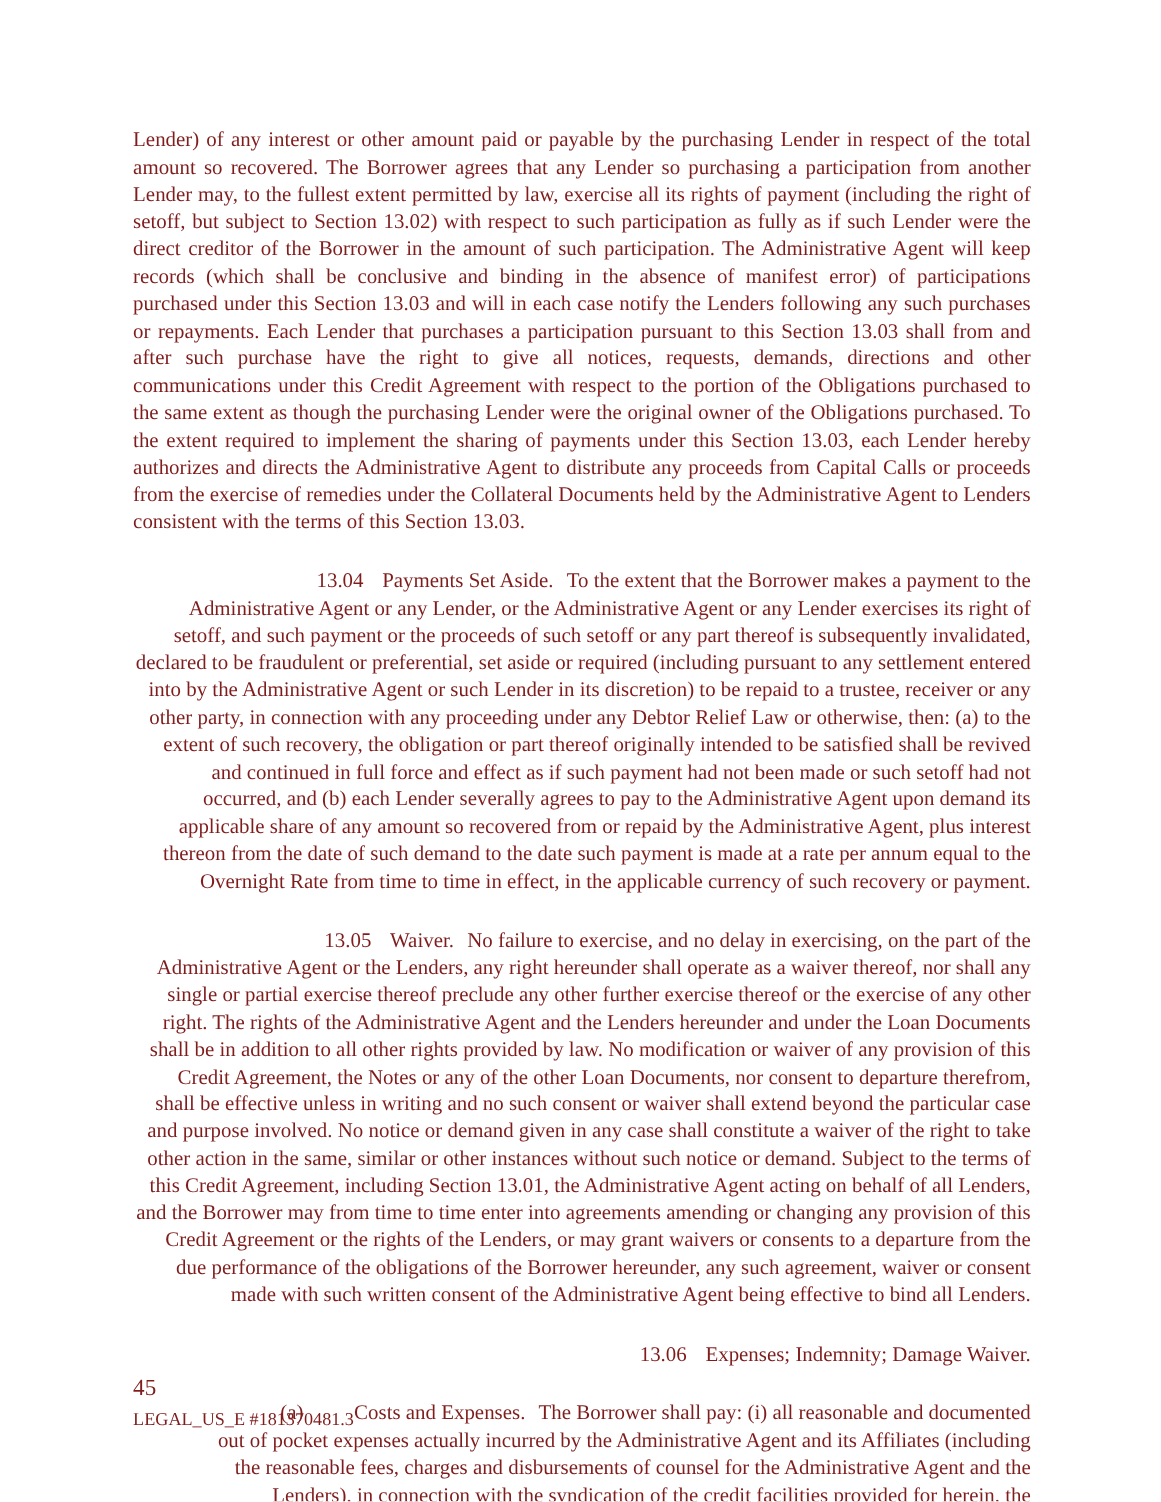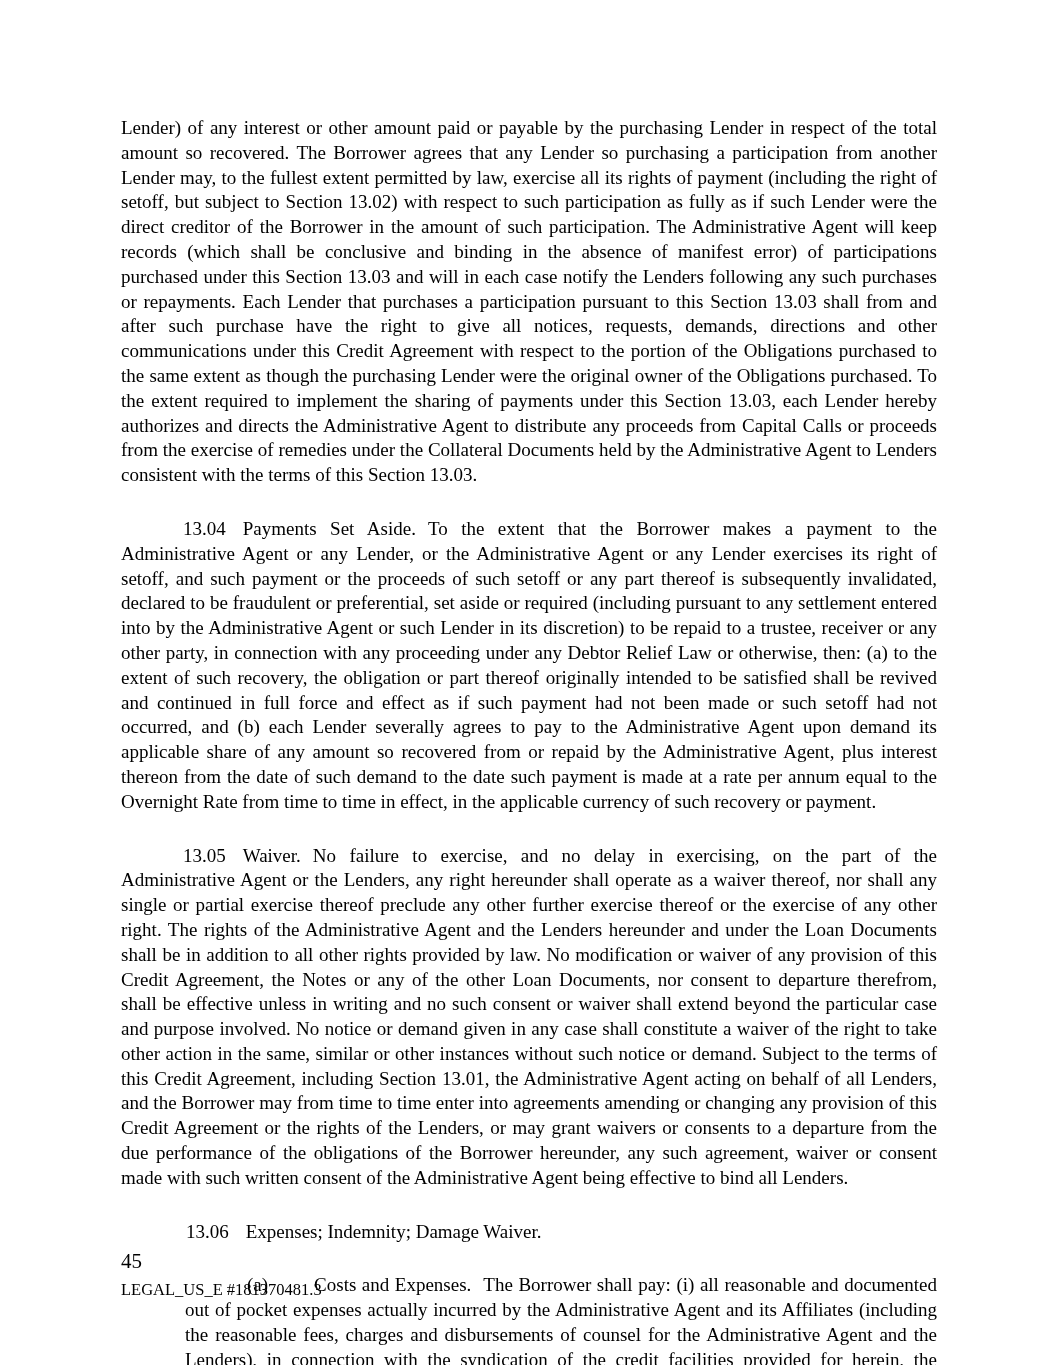--- a/index.html
+++ b/index.html
@@ -6,38 +6,39 @@
     margin: 0;
     padding: 0;
     background: #ffffff;
   }
   .page {
     position: relative;
     width: 1055px;
     height: 1365px;
     background: #ffffff;
     font-family: "Liberation Serif", "DejaVu Serif", serif;
-    color: #000000;
+    color: #7f1d1d;
     overflow: hidden;
   }
   .content {
     position: absolute;
     left: 121px;
     top: 116px;
     width: 816px;
   }
   .para {
     margin: 0;
     font-size: 19px;
     line-height: 24.8px;
     text-align: justify;
     text-justify: inter-word;
   }
   .para + .para {
     margin-top: 29px;
+    text-align: right;
   }
   .indent-first {
     text-indent: 62px;
   }
   .heading-line {
     text-align: left;
     margin-left: 65px;
   }
   .subsection {
     margin-left: 64px;

